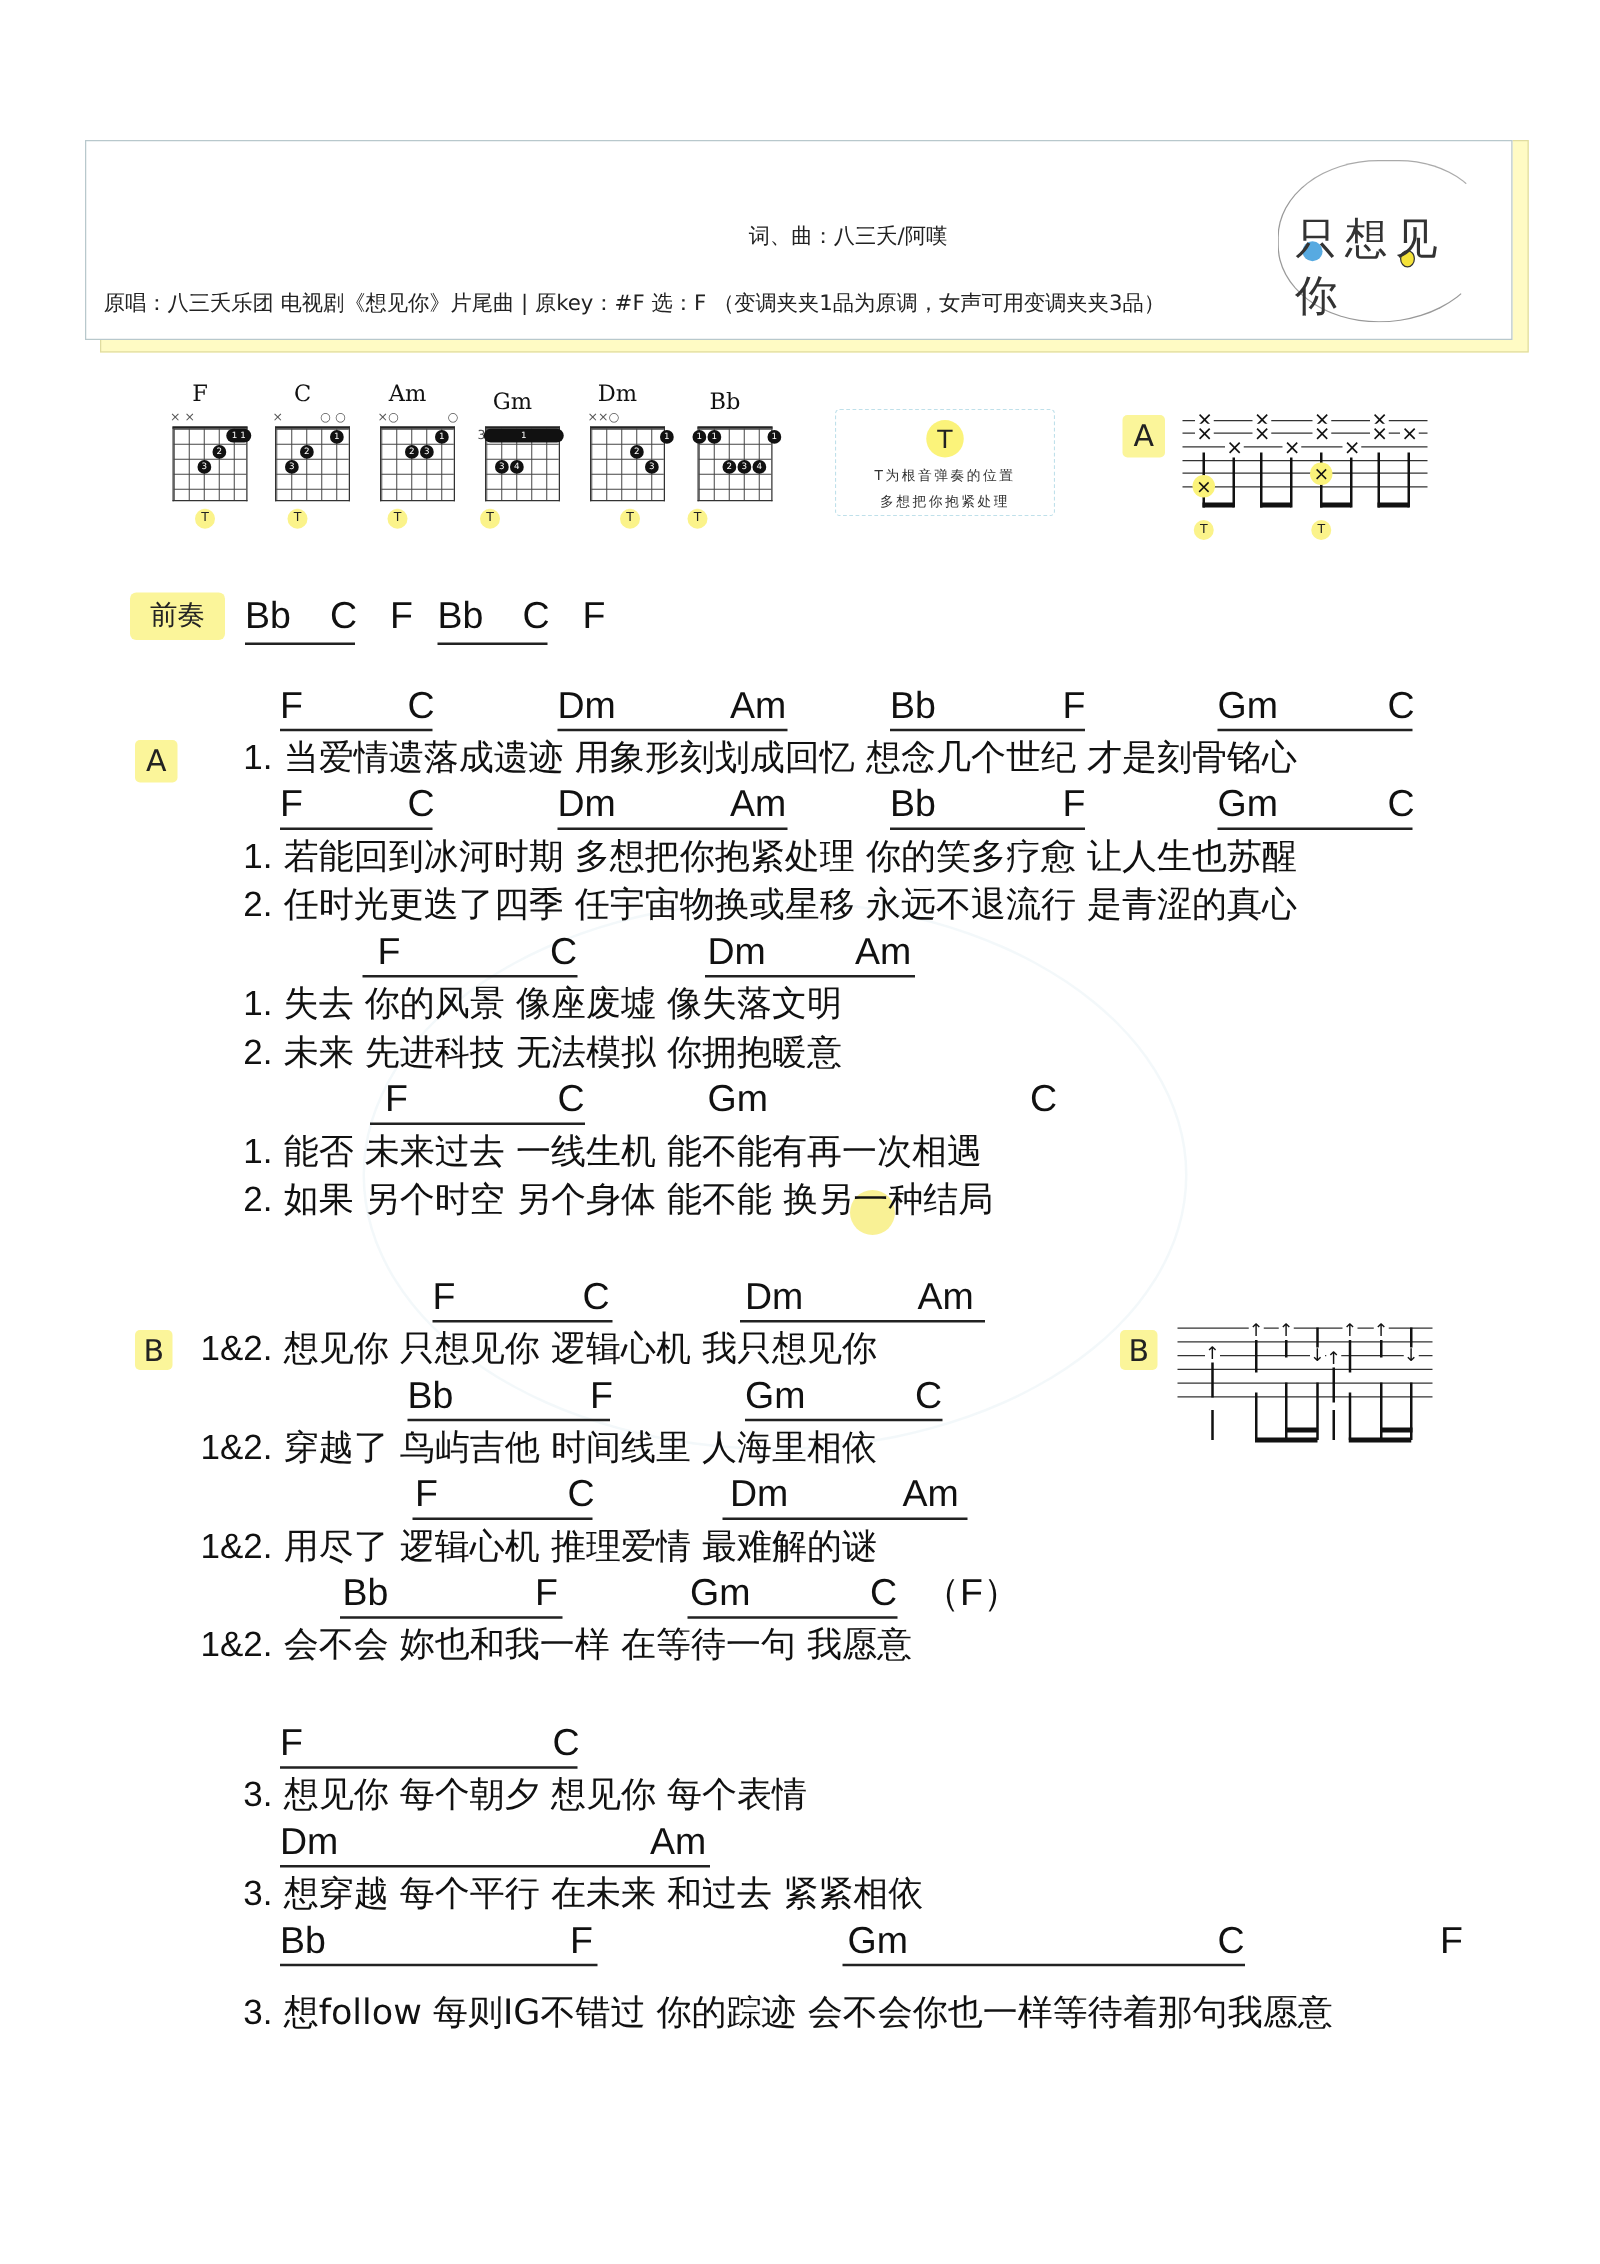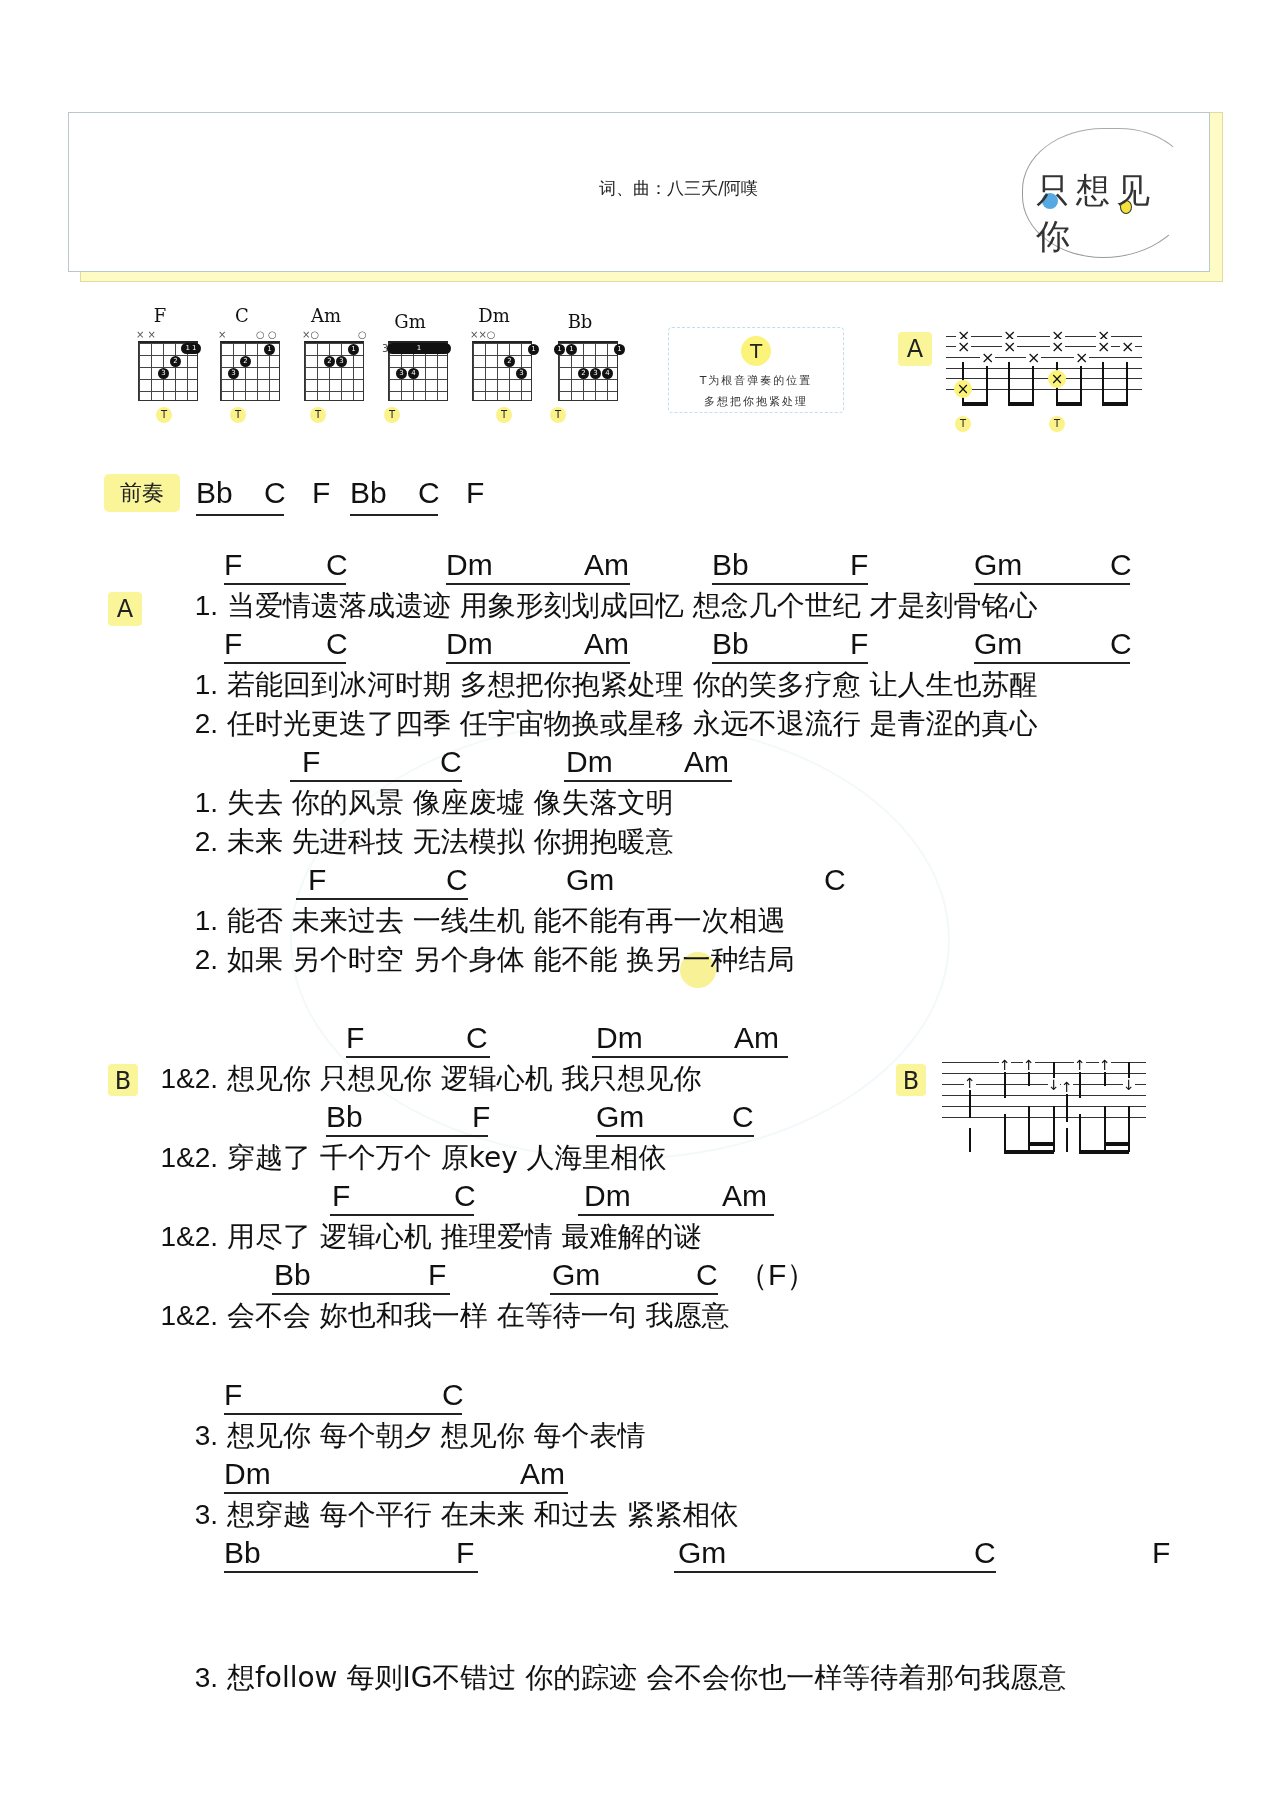--- a/index.html
+++ b/index.html
@@ -63,20 +63,21 @@
 
   .lyric { position: absolute; font-size: 28px; line-height: 36px; white-space: nowrap; color: #111; }
   .lyric .num { display: inline-block; text-align: right; font-family: "Liberation Sans", sans-serif; }
 </style>
 </head>
 <body>
 
 <div class="header-shadow"></div>
 <div class="header-card">
   <div class="credits">词、曲：八三夭/阿嘆</div>
+  <div class="meta">原唱：八三夭乐团  电视剧《想见你》片尾曲 | 原key：#F  选：F  （变调夹夹1品为原调，女声可用变调夹夹3品）</div>
 </div>
 <div class="logo">
   <div class="logo-ring"></div>
   <div class="logo-dot-blue"></div>
   <div class="logo-dot-yellow"></div>
   <div class="logo-text">只想见你</div>
 </div>
 
 <div class="chord" style="left:120px">
   <div class="chord-name">F</div>
@@ -287,21 +288,21 @@
 <div class="lyric" style="left:140px;top:1061px"><span class="num" style="width:78px">1&amp;2.</span> <span>想见你 只想见你 逻辑心机 我只想见你</span></div>
 
 <div class="chords-row" style="left:0;top:1100px;width:1280px">
   <span class="c" style="left:326px">Bb</span>
   <span class="c" style="left:472px">F</span>
   <div class="ul" style="left:326px;width:162px"></div>
   <span class="c" style="left:596px">Gm</span>
   <span class="c" style="left:732px">C</span>
   <div class="ul" style="left:596px;width:158px"></div>
 </div>
-<div class="lyric" style="left:140px;top:1140px"><span class="num" style="width:78px">1&amp;2.</span> <span>穿越了 千个万个 原key 人海里相依</span></div>
+<div class="lyric" style="left:140px;top:1140px"><span class="num" style="width:78px">1&amp;2.</span> <span>穿越了 鸟屿吉他 时间线里 人海里相依</span></div>
 
 <div class="chords-row" style="left:0;top:1179px;width:1280px">
   <span class="c" style="left:332px">F</span>
   <span class="c" style="left:454px">C</span>
   <div class="ul" style="left:330px;width:144px"></div>
   <span class="c" style="left:584px">Dm</span>
   <span class="c" style="left:722px">Am</span>
   <div class="ul" style="left:578px;width:196px"></div>
 </div>
 <div class="lyric" style="left:140px;top:1219px"><span class="num" style="width:78px">1&amp;2.</span> <span>用尽了 逻辑心机 推理爱情 最难解的谜</span></div>
@@ -371,13 +372,13 @@
 
 <div class="chords-row" style="left:0;top:1536px;width:1280px">
   <span class="c" style="left:224px">Bb</span>
   <span class="c" style="left:456px">F</span>
   <div class="ul" style="left:224px;width:254px"></div>
   <span class="c" style="left:678px">Gm</span>
   <span class="c" style="left:974px">C</span>
   <div class="ul" style="left:674px;width:322px"></div>
   <span class="c" style="left:1152px">F</span>
 </div>
-<div class="lyric" style="left:180px;top:1660px"><span class="num" style="width:38px">3.</span> <span>想follow 每则IG不错过 你的踪迹 会不会你也一样等待着那句我愿意</span></div>
+<div class="lyric" style="left:180px;top:1592px"><span class="num" style="width:38px">3.</span> <span>想follow 每则IG不错过 你的踪迹 会不会你也一样等待着那句我愿意</span></div>
 
 </body></html>

